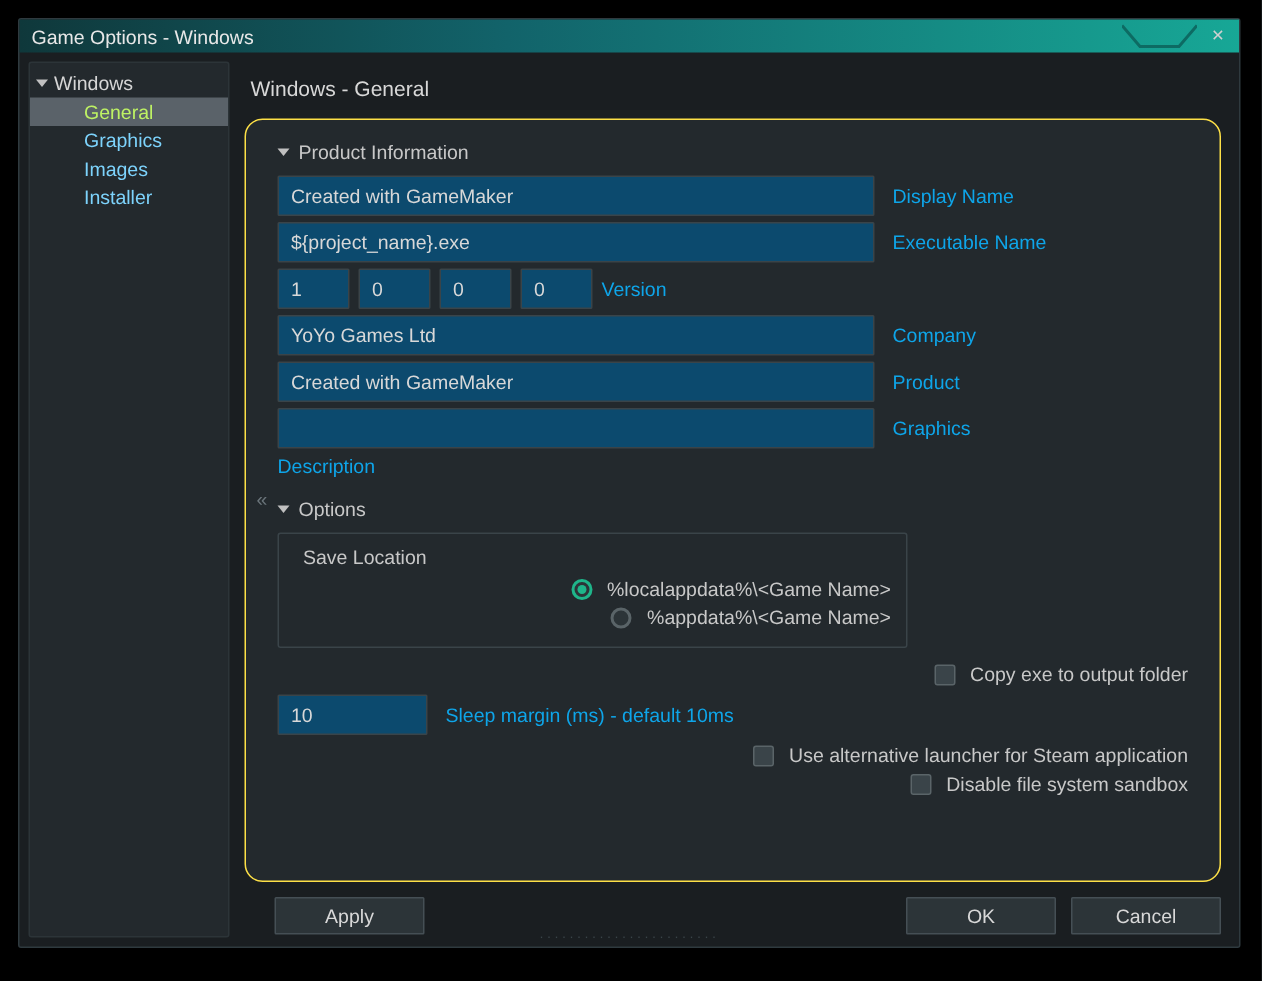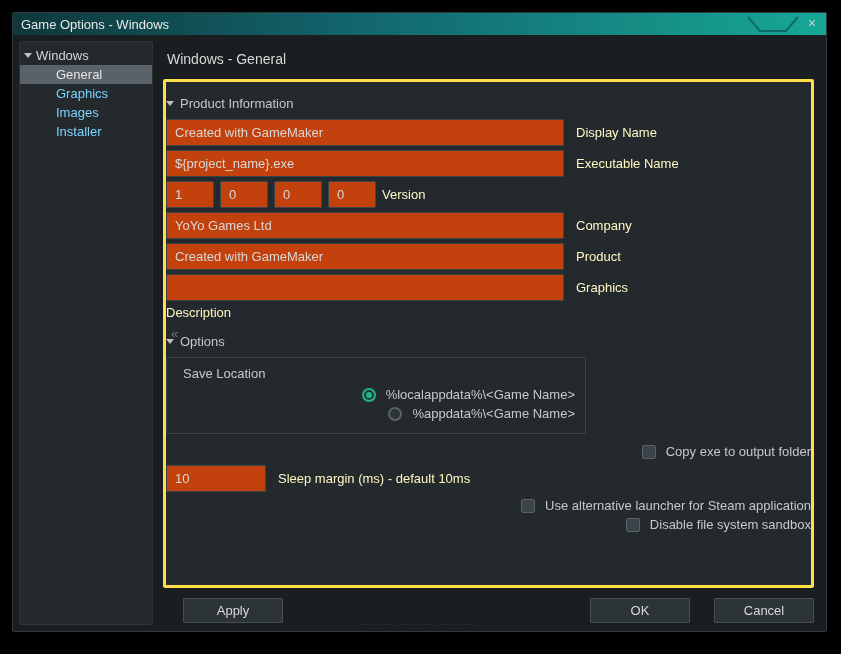--- a/index.html
+++ b/index.html
@@ -84,21 +84,21 @@
     border-right: 4px solid transparent;
     border-top: 5px solid #c0c0c0;
   }
   .tree-item {
     padding: 2px 6px 2px 36px;
     color: #7dd3fc;
     cursor: pointer;
   }
   .tree-item.active {
     background: #5a6269;
-    color: #e5e5e5;
+    color: #bef264;
     padding-left: 36px;
   }
   .collapse-handle {
     position: absolute;
     left: 158px;
     top: 50%;
     transform: translateY(-50%);
     color: #6a747a;
     font-size: 13px;
     cursor: pointer;
@@ -112,23 +112,23 @@
     overflow: hidden;
   }
   .main-title {
     padding: 8px 4px 12px 4px;
     color: #d8d8d8;
     font-size: 14px;
   }
   .panel {
     flex: 1;
     background: #23292d;
-    border: 3px solid #fde047;
-    border-radius: 2px;
-    padding: 10px 0;
+    border: 1px solid #fde047;
+    border-radius: 12px;
+    padding: 10px 21px;
     overflow: auto;
   }
   .section-header {
     position: relative;
     padding-left: 14px;
     color: #c8c8c8;
     margin: 4px 0 8px 0;
     cursor: pointer;
   }
   .section-header::before {
@@ -141,23 +141,23 @@
     border-right: 4px solid transparent;
     border-top: 5px solid #c0c0c0;
   }
   .form-row {
     display: flex;
     align-items: center;
     margin: 4px 0;
     gap: 12px;
   }
   .form-row .field { flex: 0 0 398px; }
-  .form-row .label { color: #fef9c3; font-size: 13px; }
+  .form-row .label { color: #0ea5e9; font-size: 13px; }
   input.txt {
-    background: #c2410c;
+    background: #0c4a6e;
     border: 1px solid #3a4449;
     color: #d8d8d8;
     padding: 5px 8px;
     font-size: 13px;
     width: 100%;
     border-radius: 1px;
     outline: none;
   }
   input.txt.sm { width: 48px; }
   input.txt.md { width: 100px; }
@@ -197,21 +197,21 @@
   }
   .check {
     width: 14px; height: 14px;
     border: 1px solid #5a6468;
     background: #3a4449;
     border-radius: 2px;
     flex-shrink: 0;
   }
   .footer {
     display: flex;
-    gap: 24px;
+    gap: 10px;
     padding-top: 10px;
     align-items: center;
   }
   .footer .spacer { flex: 1; }
   button.btn {
     background: #2c3438;
     border: 1px solid #454f55;
     color: #d8d8d8;
     padding: 4px 0;
     min-width: 100px;

